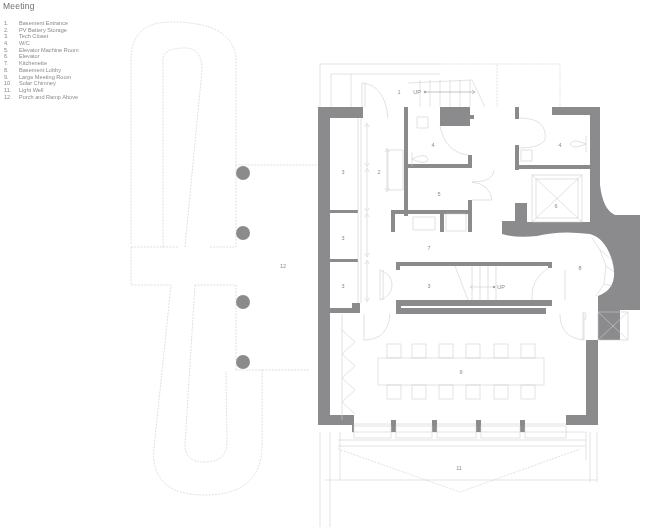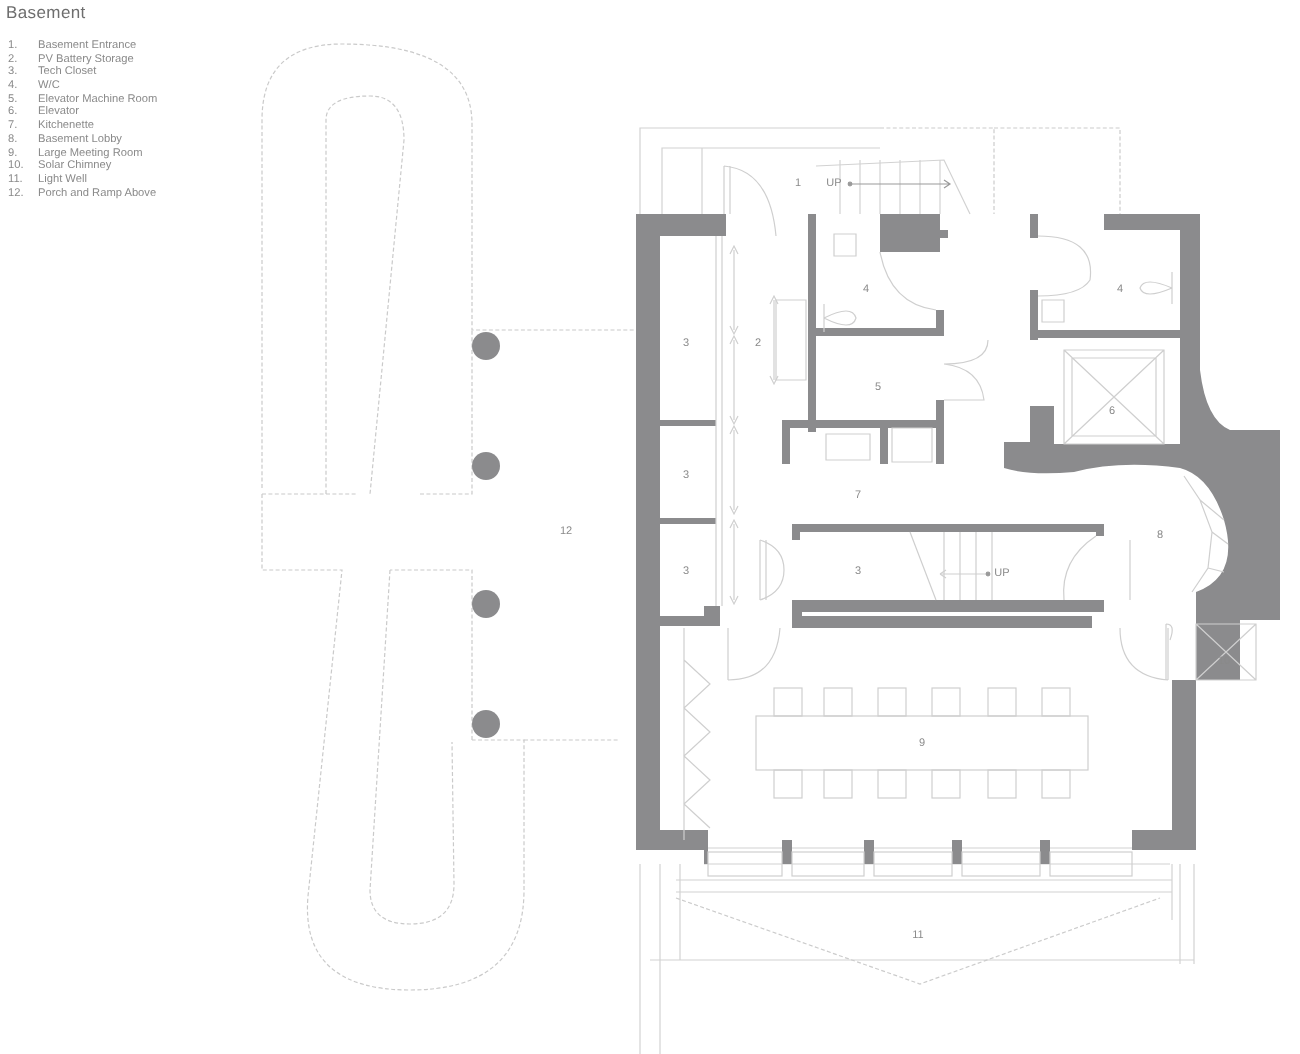--- a/index.html
+++ b/index.html
@@ -8,21 +8,21 @@
   .title { position:absolute; left:3px; top:1px; font-size:8.5px; color:#6e6e6e; letter-spacing:0.2px; }
   .legend { position:absolute; left:4px; top:20px; margin:0; padding:0; list-style:none; }
   .legend li { font-size:5.6px; line-height:6.7px; color:#8a8a8a; white-space:nowrap; height:6.7px; }
   .legend .num { display:inline-block; width:15px; }
   svg { position:absolute; left:0; top:0; }
   .lbl { position:absolute; font-size:5.5px; color:#8a8a8a; transform:translate(-50%,-50%); white-space:nowrap; }
 </style>
 </head>
 <body>
 
-<div class="title">Basement</div>
+<div class="title">Meeting</div>
 
 <ul class="legend">
   <li><span class="num">1.</span><span>Basement Entrance</span></li>
   <li><span class="num">2.</span><span>PV Battery Storage</span></li>
   <li><span class="num">3.</span><span>Tech Closet</span></li>
   <li><span class="num">4.</span><span>W/C</span></li>
   <li><span class="num">5.</span><span>Elevator Machine Room</span></li>
   <li><span class="num">6.</span><span>Elevator</span></li>
   <li><span class="num">7.</span><span>Kitchenette</span></li>
   <li><span class="num">8.</span><span>Basement Lobby</span></li>

